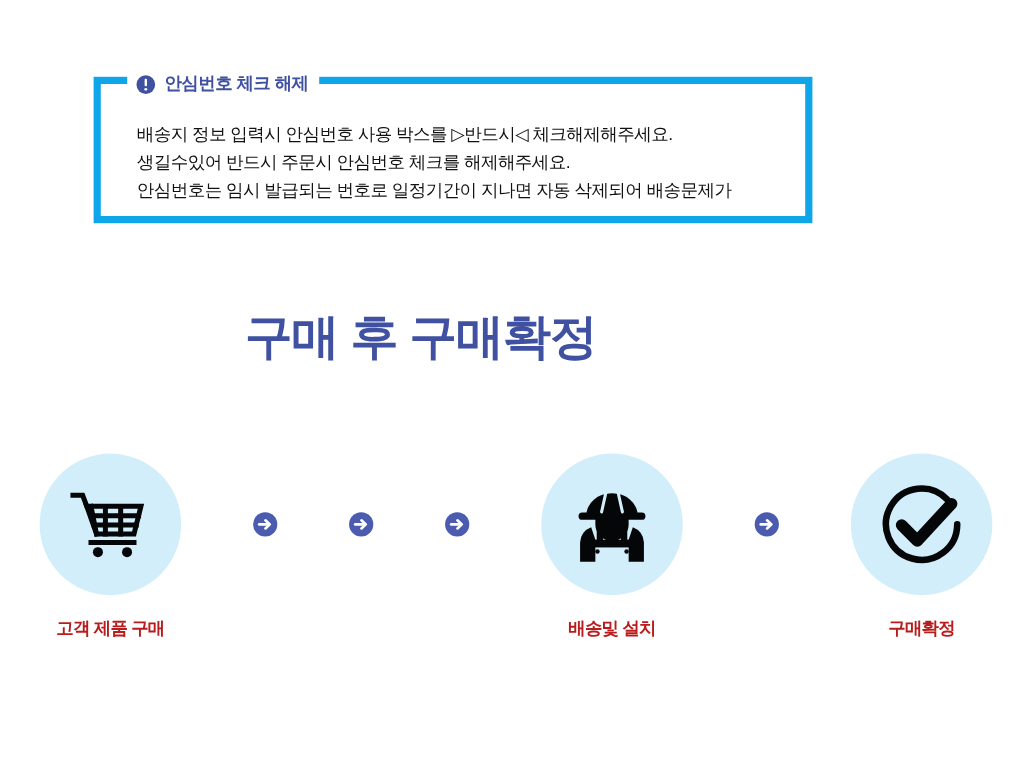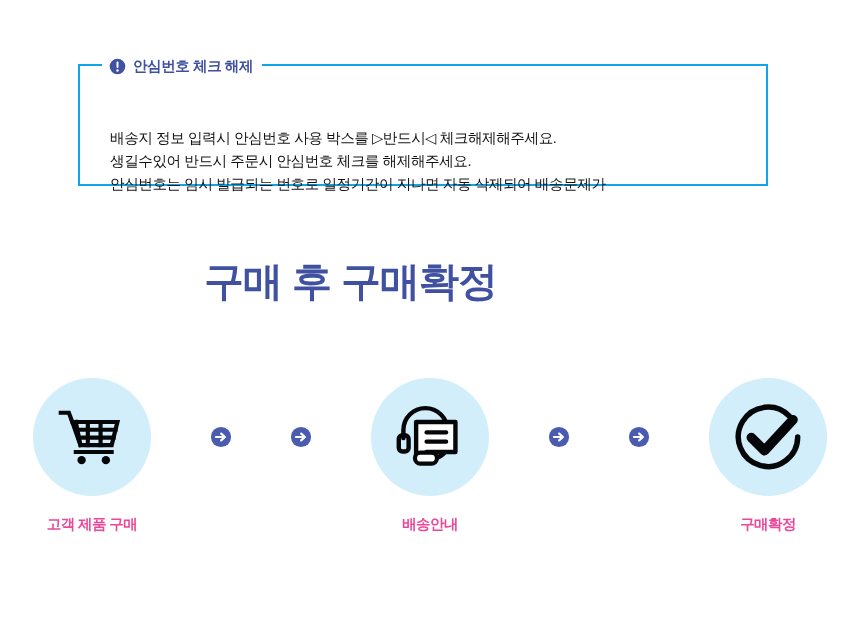--- a/index.html
+++ b/index.html
@@ -17,23 +17,23 @@
     width: 860px;
     height: 631px;
     background: #ffffff;
   }
 
   
   .notice-box {
     position: absolute;
     left: 78px;
     top: 64px;
-    width: 690px;
+    width: 599px;
     height: 122px;
-    border: 2px solid #0ea5e9;
+    border: 6px solid #0ea5e9;
     background: #ffffff;
     text-decoration: underline;
   }
 
   .notice-legend {
     position: absolute;
     left: 22px;
     top: -12px;
     height: 24px;
     display: flex;
@@ -57,21 +57,20 @@
     color: #3f51a0;
     letter-spacing: -0.4px;
     line-height: 1;
   }
 
   .notice-body {
     position: absolute;
     left: 30px;
     top: 32px;
     right: 14px;
-    margin-top: 29px;
   }
 
   .notice-line {
     font-size: 14.6px;
     color: #111111;
     line-height: 23px;
     letter-spacing: -0.45px;
     white-space: nowrap;
   }
 
@@ -117,21 +116,21 @@
     justify-content: center;
   }
 
   .step-circle svg { display: block; }
 
   .step-label {
     margin-top: 19px;
     text-align: right;
     font-size: 14.5px;
     font-weight: bold;
-    color: #ec4899;
+    color: #b91c1c;
     letter-spacing: -0.6px;
     line-height: 19px;
     white-space: pre-line;
   }
 
   .connector {
     width: 26px;
     height: 118px;
     display: flex;
     align-items: center;
@@ -199,47 +198,54 @@
 
 
     <div class="connector">
       <svg width="22" height="22" viewBox="0 0 24 24">
         <circle cx="12" cy="12" r="11" fill="#4a5bb0"></circle>
         <path d="M6.5 12 h9" stroke="#ffffff" stroke-width="2.4" stroke-linecap="round"></path>
         <path d="M12.2 8.3 L16.2 12 L12.2 15.7" fill="none" stroke="#ffffff" stroke-width="2.4" stroke-linecap="round" stroke-linejoin="round"></path>
       </svg>
     </div>
 
+
+    <div class="connector">
+      <svg width="22" height="22" viewBox="0 0 24 24">
+        <circle cx="12" cy="12" r="11" fill="#4a5bb0"></circle>
+        <path d="M6.5 12 h9" stroke="#ffffff" stroke-width="2.4" stroke-linecap="round"></path>
+        <path d="M12.2 8.3 L16.2 12 L12.2 15.7" fill="none" stroke="#ffffff" stroke-width="2.4" stroke-linecap="round" stroke-linejoin="round"></path>
+      </svg>
+    </div>
+
     <div class="step">
       <div class="step-circle">
-        <svg width="74" height="74" viewBox="0 0 64 64">
-          <g fill="none" stroke="#050608" stroke-width="3.8" stroke-linecap="round" stroke-linejoin="round">
-            <path d="M9 33 V26 A19 19 0 0 1 47 26"></path>
-            <path d="M47 30 V39 A12 12 0 0 1 37 50"></path>
-            <rect x="5" y="30.5" width="8.5" height="14" rx="3.2"></rect>
+        <svg width="74" height="72" viewBox="0 0 64 62">
+
+          <path d="M20 22 h24 v9 a12 12 0 0 1 -24 0 Z" fill="#050608"></path>
+
+          <path d="M13.5 24.5 a18.5 16 0 0 1 37 0 Z" fill="#050608"></path>
+          <path d="M10.5 22.5 h43 a2.6 2.6 0 0 1 0 5.2 h-43 a2.6 2.6 0 0 1 0 -5.2 Z" fill="#050608"></path>
+
+          <g stroke="#d3eefb" stroke-width="2.2" stroke-linecap="round">
+            <path d="M27.5 8.5 L24.5 22"></path>
+            <path d="M36.5 8.5 L39.5 22"></path>
           </g>
-          <path d="M20 19 H54 V45 H29 L20 52 Z" fill="#ffffff" stroke="#050608" stroke-width="3.8" stroke-linejoin="round"></path>
-          <g stroke="#050608" stroke-width="3.6" stroke-linecap="round">
-            <path d="M29 28 H46"></path>
-            <path d="M29 36 H46"></path>
-          </g>
-          <rect x="19" y="45.5" width="19" height="9.5" rx="4.7" fill="#ffffff" stroke="#050608" stroke-width="3.6"></rect>
+
+          <path d="M9 58 V44 a12 12 0 0 1 8 -11 l3 9 v16 Z" fill="#050608"></path>
+          <path d="M55 58 V44 a12 12 0 0 0 -8 -11 l-3 9 v16 Z" fill="#050608"></path>
+          <rect x="19" y="42" width="26" height="5.6" fill="#050608"></rect>
+          <path d="M21 33 h4.5 v11 h-4.5 Z" fill="#050608"></path>
+          <path d="M38.5 33 h4.5 v11 h-4.5 Z" fill="#050608"></path>
+          <circle cx="21.5" cy="50.5" r="1.6" fill="#050608"></circle>
+          <circle cx="42.5" cy="50.5" r="1.6" fill="#050608"></circle>
         </svg>
       </div>
-      <div class="step-label">배송안내</div>
-    </div>
-
-    <div class="connector">
-      <svg width="22" height="22" viewBox="0 0 24 24">
-        <circle cx="12" cy="12" r="11" fill="#4a5bb0"></circle>
-        <path d="M6.5 12 h9" stroke="#ffffff" stroke-width="2.4" stroke-linecap="round"></path>
-        <path d="M12.2 8.3 L16.2 12 L12.2 15.7" fill="none" stroke="#ffffff" stroke-width="2.4" stroke-linecap="round" stroke-linejoin="round"></path>
-      </svg>
-    </div>
-
+      <div class="step-label">배송및 설치</div>
+    </div>
 
     <div class="connector">
       <svg width="22" height="22" viewBox="0 0 24 24">
         <circle cx="12" cy="12" r="11" fill="#4a5bb0"></circle>
         <path d="M6.5 12 h9" stroke="#ffffff" stroke-width="2.4" stroke-linecap="round"></path>
         <path d="M12.2 8.3 L16.2 12 L12.2 15.7" fill="none" stroke="#ffffff" stroke-width="2.4" stroke-linecap="round" stroke-linejoin="round"></path>
       </svg>
     </div>
 
     <div class="step">

